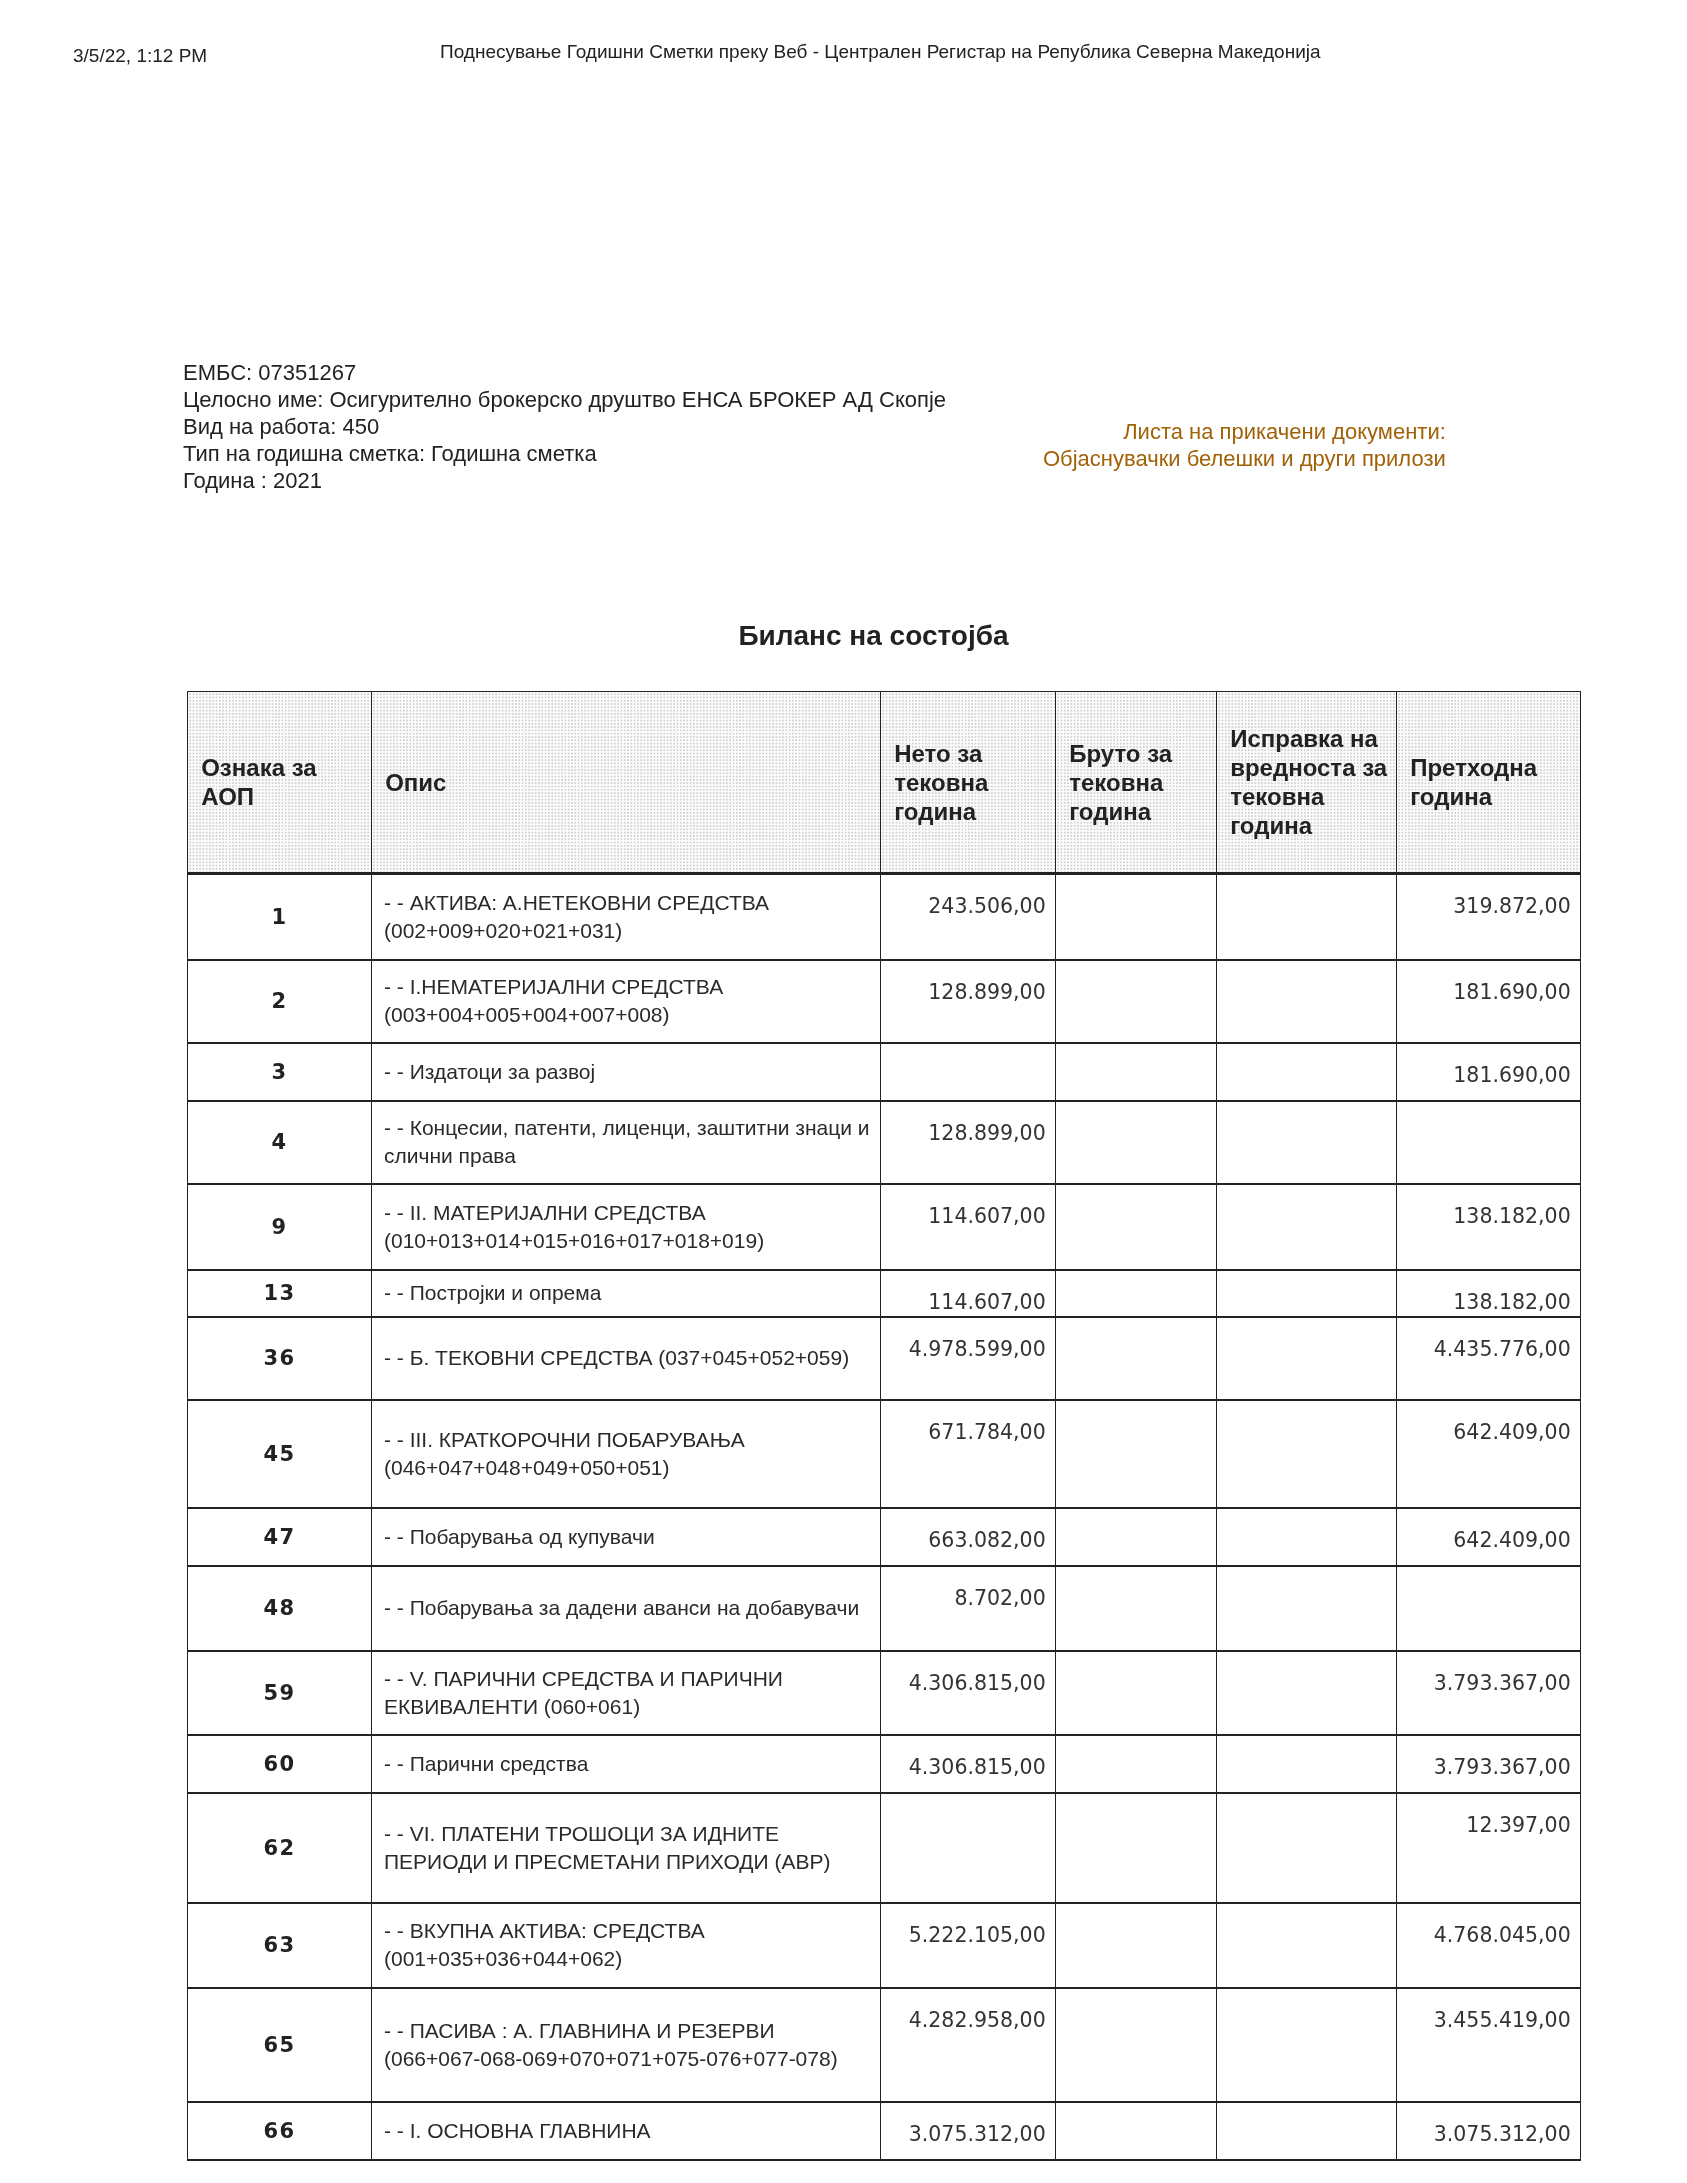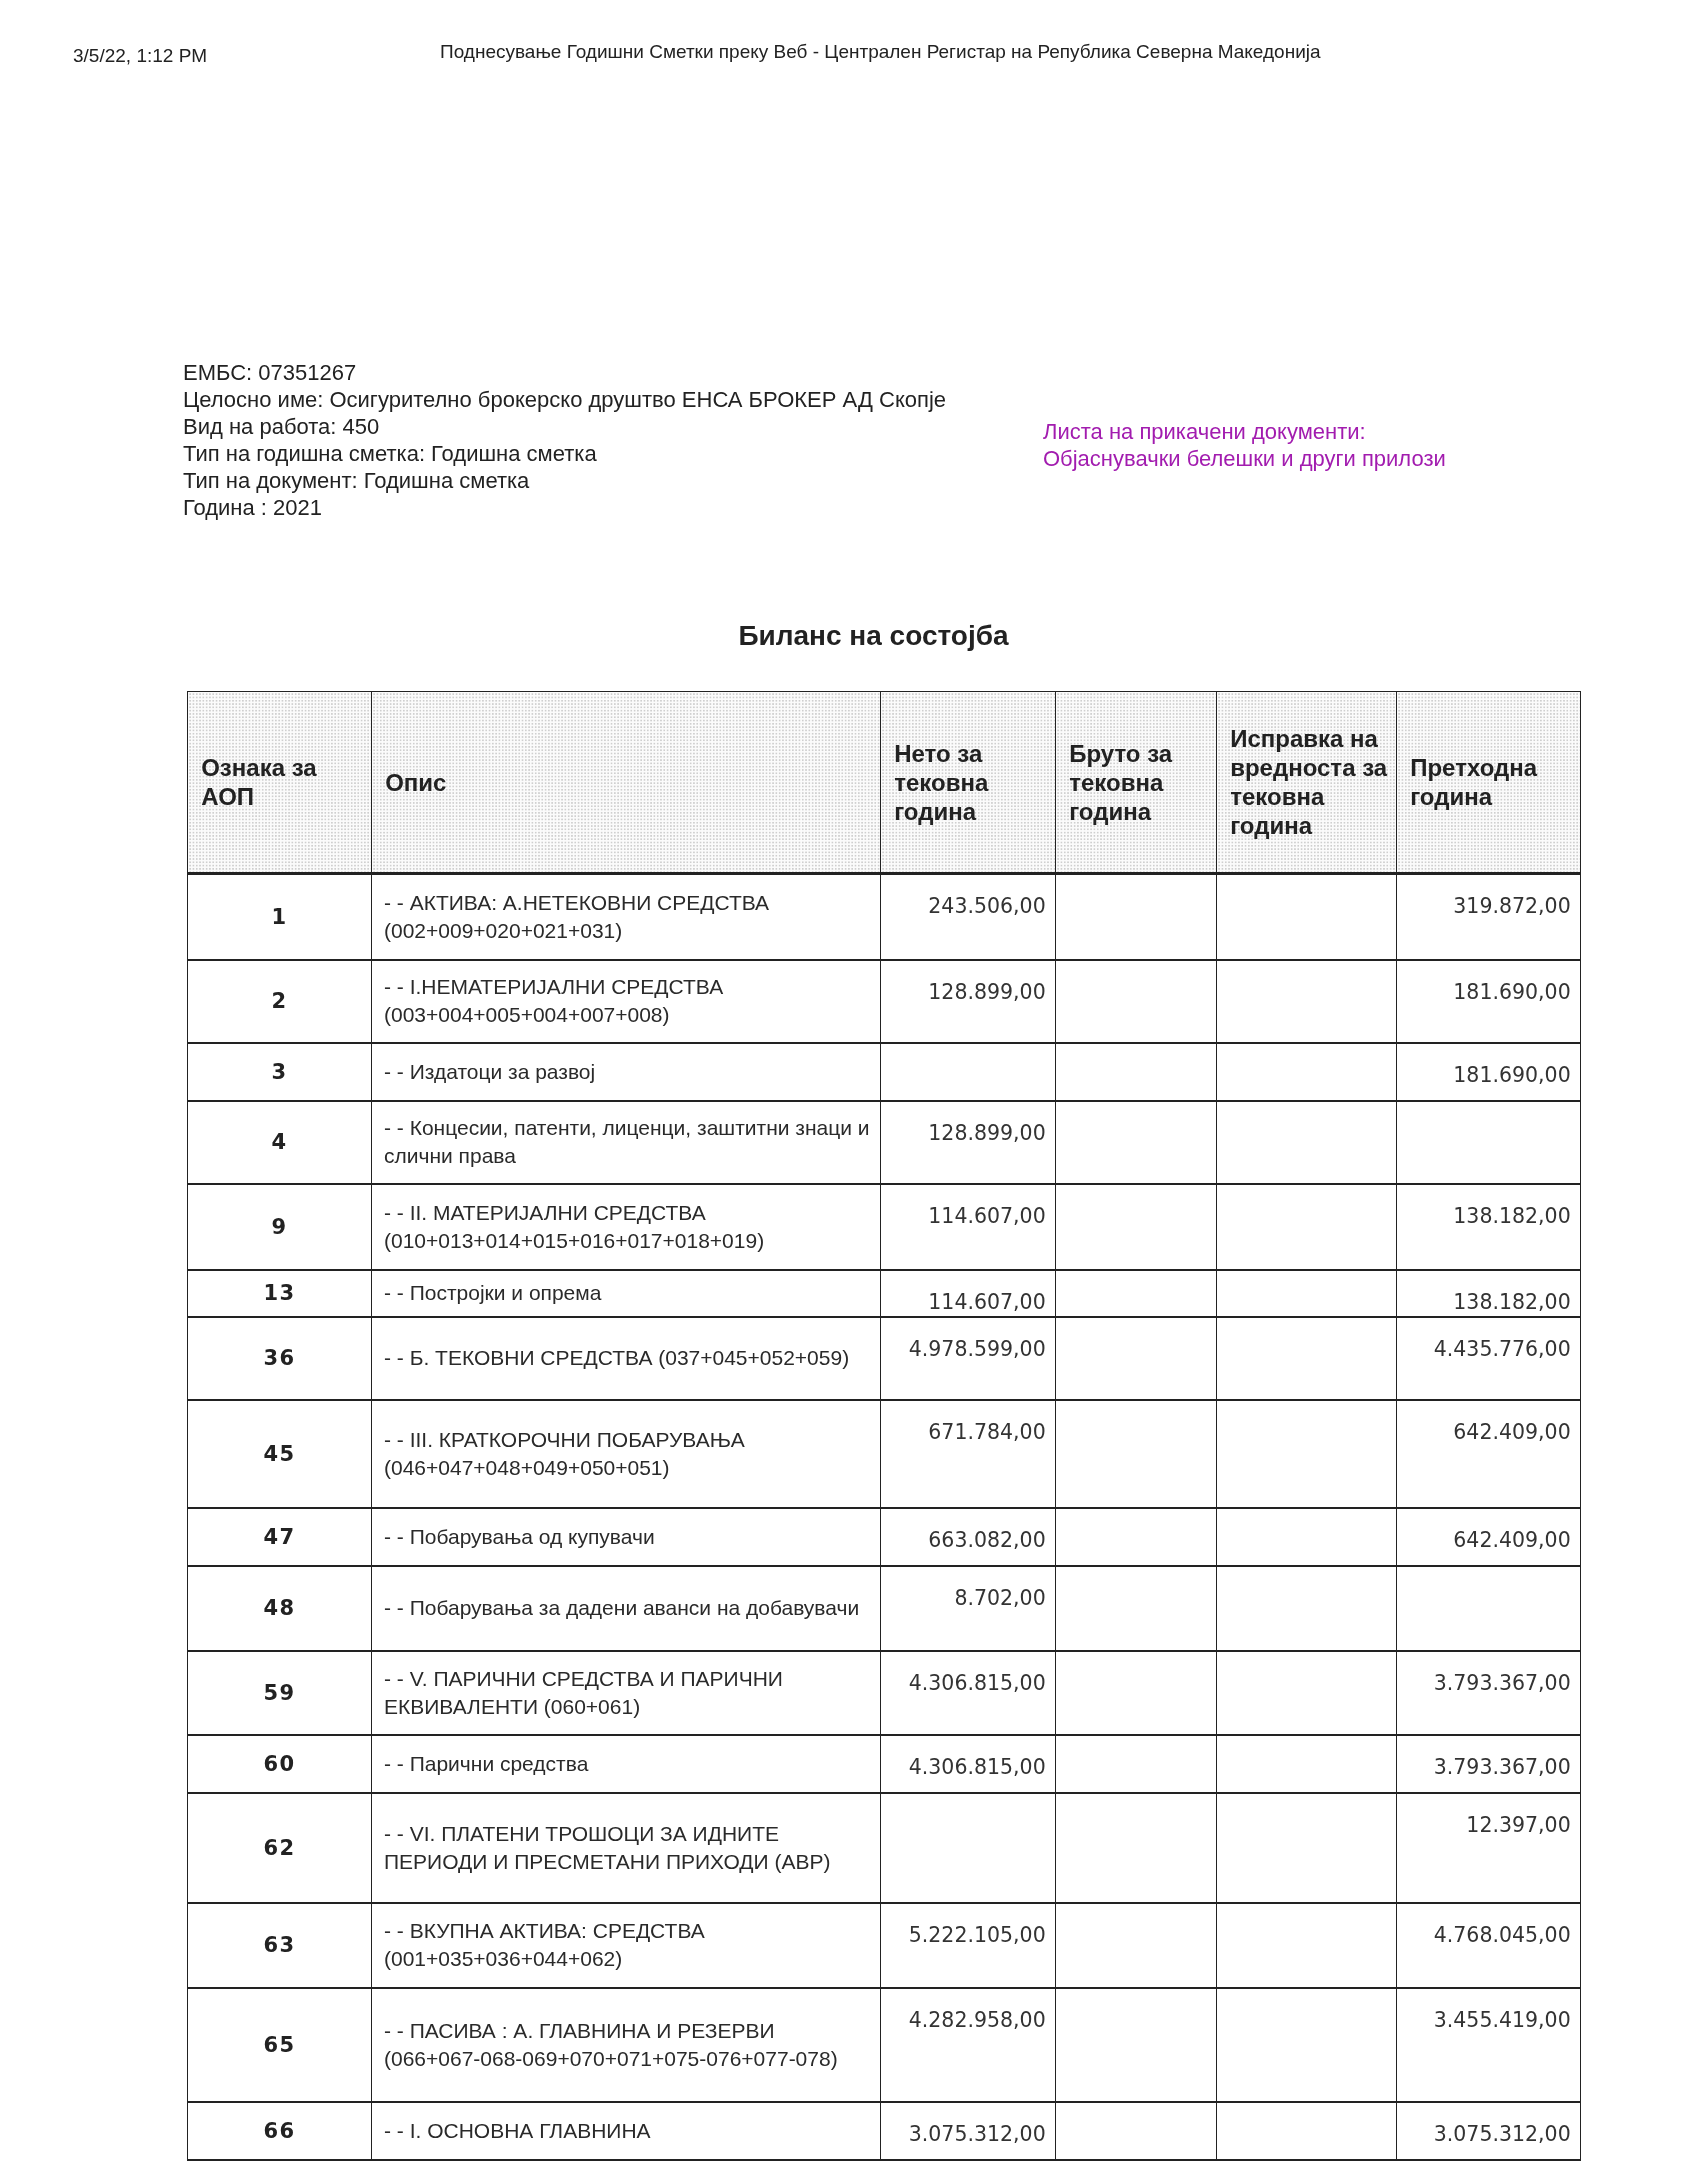--- a/index.html
+++ b/index.html
@@ -10,21 +10,21 @@
   }
   .print-header {
     position: absolute; top: 45px; left: 0; width: 1687px; height: 26.5px;
     font-size: 19px; color: #222;
   }
   .print-header .date { position: absolute; left: 73px; top: 0; }
   .print-header .ptitle { position: absolute; left: 440px; top: -4px; }
 
   .meta { position: absolute; left: 183px; top: 359px; font-size: 22px; line-height: 27px; color: #222; }
   .meta div { white-space: nowrap; }
-  .attach { position: absolute; left: 1043px; top: 418px; font-size: 22px; line-height: 27px; color: #a21caf; }
+  .attach { position: absolute; left: 1043px; top: 418px; font-size: 22px; line-height: 27px; color: #a16207; text-align: right; }
   .attach div { white-space: nowrap; }
 
   .doc-title {
     position: absolute; left: 0; width: 1747px; top: 620px; text-align: center;
     font-size: 28px; font-weight: bold; color: #222;
   }
 
   .tbl {
     position: absolute; left: 187px; top: 691px; width: 1393px;
     border-collapse: collapse; table-layout: fixed;
@@ -54,21 +54,20 @@
 <div class="print-header">
   <span class="date">3/5/22, 1:12 PM</span>
   <span class="ptitle">Поднесување Годишни Сметки преку Веб - Централен Регистар на Република Северна Македонија</span>
 </div>
 
 <div class="meta">
   <div>ЕМБС: 07351267</div>
   <div>Целосно име: Осигурително брокерско друштво ЕНСА БРОКЕР АД Скопје</div>
   <div>Вид на работа: 450</div>
   <div>Тип на годишна сметка: Годишна сметка</div>
-  <div>Тип на документ: Годишна сметка</div>
   <div>Година : 2021</div>
 </div>
 
 <div class="attach">
   <div>Листа на прикачени документи:</div>
   <div>Објаснувачки белешки и други прилози</div>
 </div>
 
 <div class="doc-title">Биланс на состојба</div>
 

